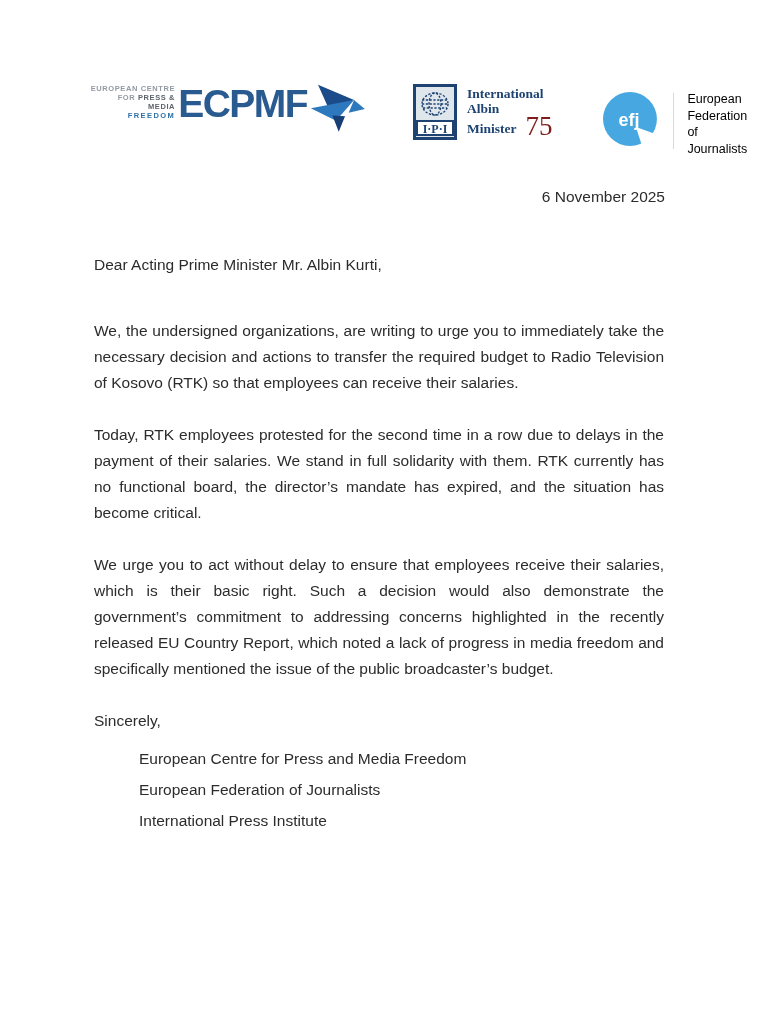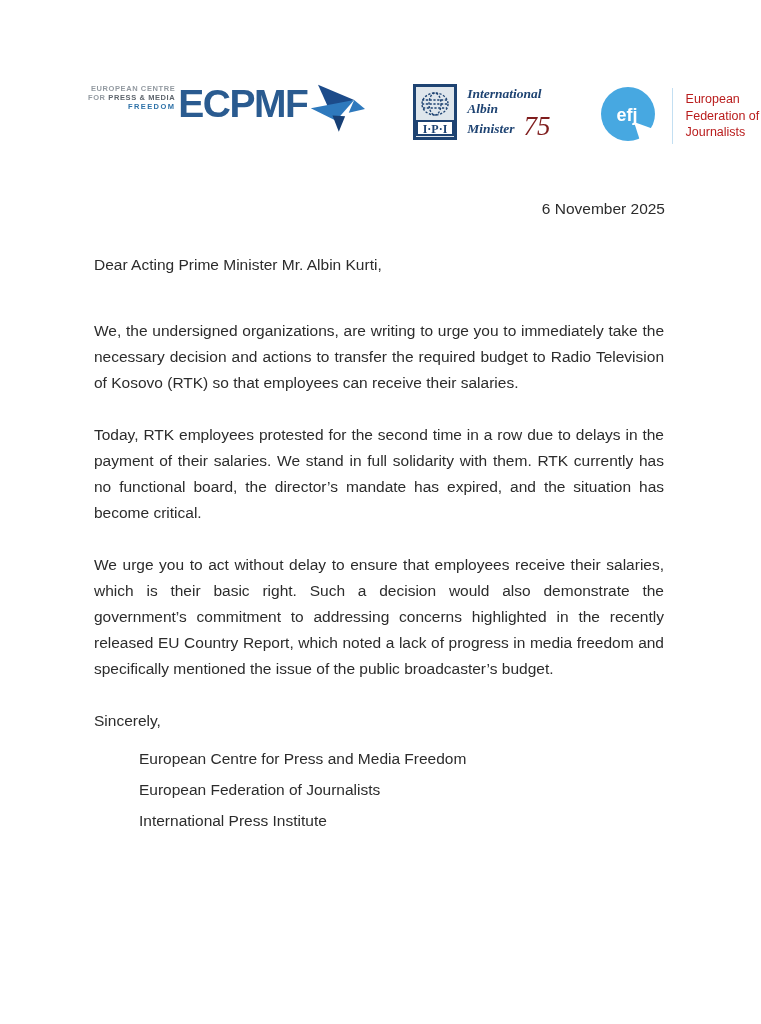--- a/index.html
+++ b/index.html
@@ -33,38 +33,38 @@
     color:#2a5b90;line-height:1;margin-left:3px;
   }
   .ecpmf-bird{margin-left:2px;margin-bottom:6px;}
 
   
   .ipi{display:flex;align-items:flex-start;margin-left:48px;}
   .ipi-emblem{display:block;}
   .ipi-name{
     margin-left:10px;margin-top:2px;
     font-family:"Liberation Serif", serif;
-    font-weight:700;font-size:13.5px;line-height:15px;color:#1e4372;font-style:italic;
+    font-weight:700;font-size:13.5px;line-height:15px;color:#1e4372;
   }
   .ipi-last-line{display:flex;align-items:flex-end;}
   .ipi-75{
     font-family:"Liberation Serif", serif;font-weight:400;
     font-size:27px;line-height:20px;color:#7f1d1d;margin-left:9px;
   }
 
   
   .efj{display:flex;align-items:center;margin-left:48px;}
   .efj-divider{width:1px;height:56px;background:#c3dff2;margin:0 13px 0 11px;}
   .efj-name{
-    font-size:12.5px;font-weight:500;line-height:16.5px;color:#b91c1c;
+    font-size:12.5px;font-weight:500;line-height:16.5px;color:#000000;margin-top:7px;
   }
 
   
   .date{
-    position:absolute;top:200px;right:96px;
+    position:absolute;top:188px;right:96px;
     font-size:15.5px;line-height:18px;
   }
   .letter{
     position:absolute;left:94px;top:252px;width:570px;
     font-size:15.5px;line-height:26px;
   }
   .salutation{margin:0 0 40px 0;}
   .body-paragraph{margin:0 0 26px 0;text-align:justify;}
   .closing{margin:0 0 12px 0;}
   .signatory{padding-left:45px;margin-bottom:5px;line-height:26px;}

